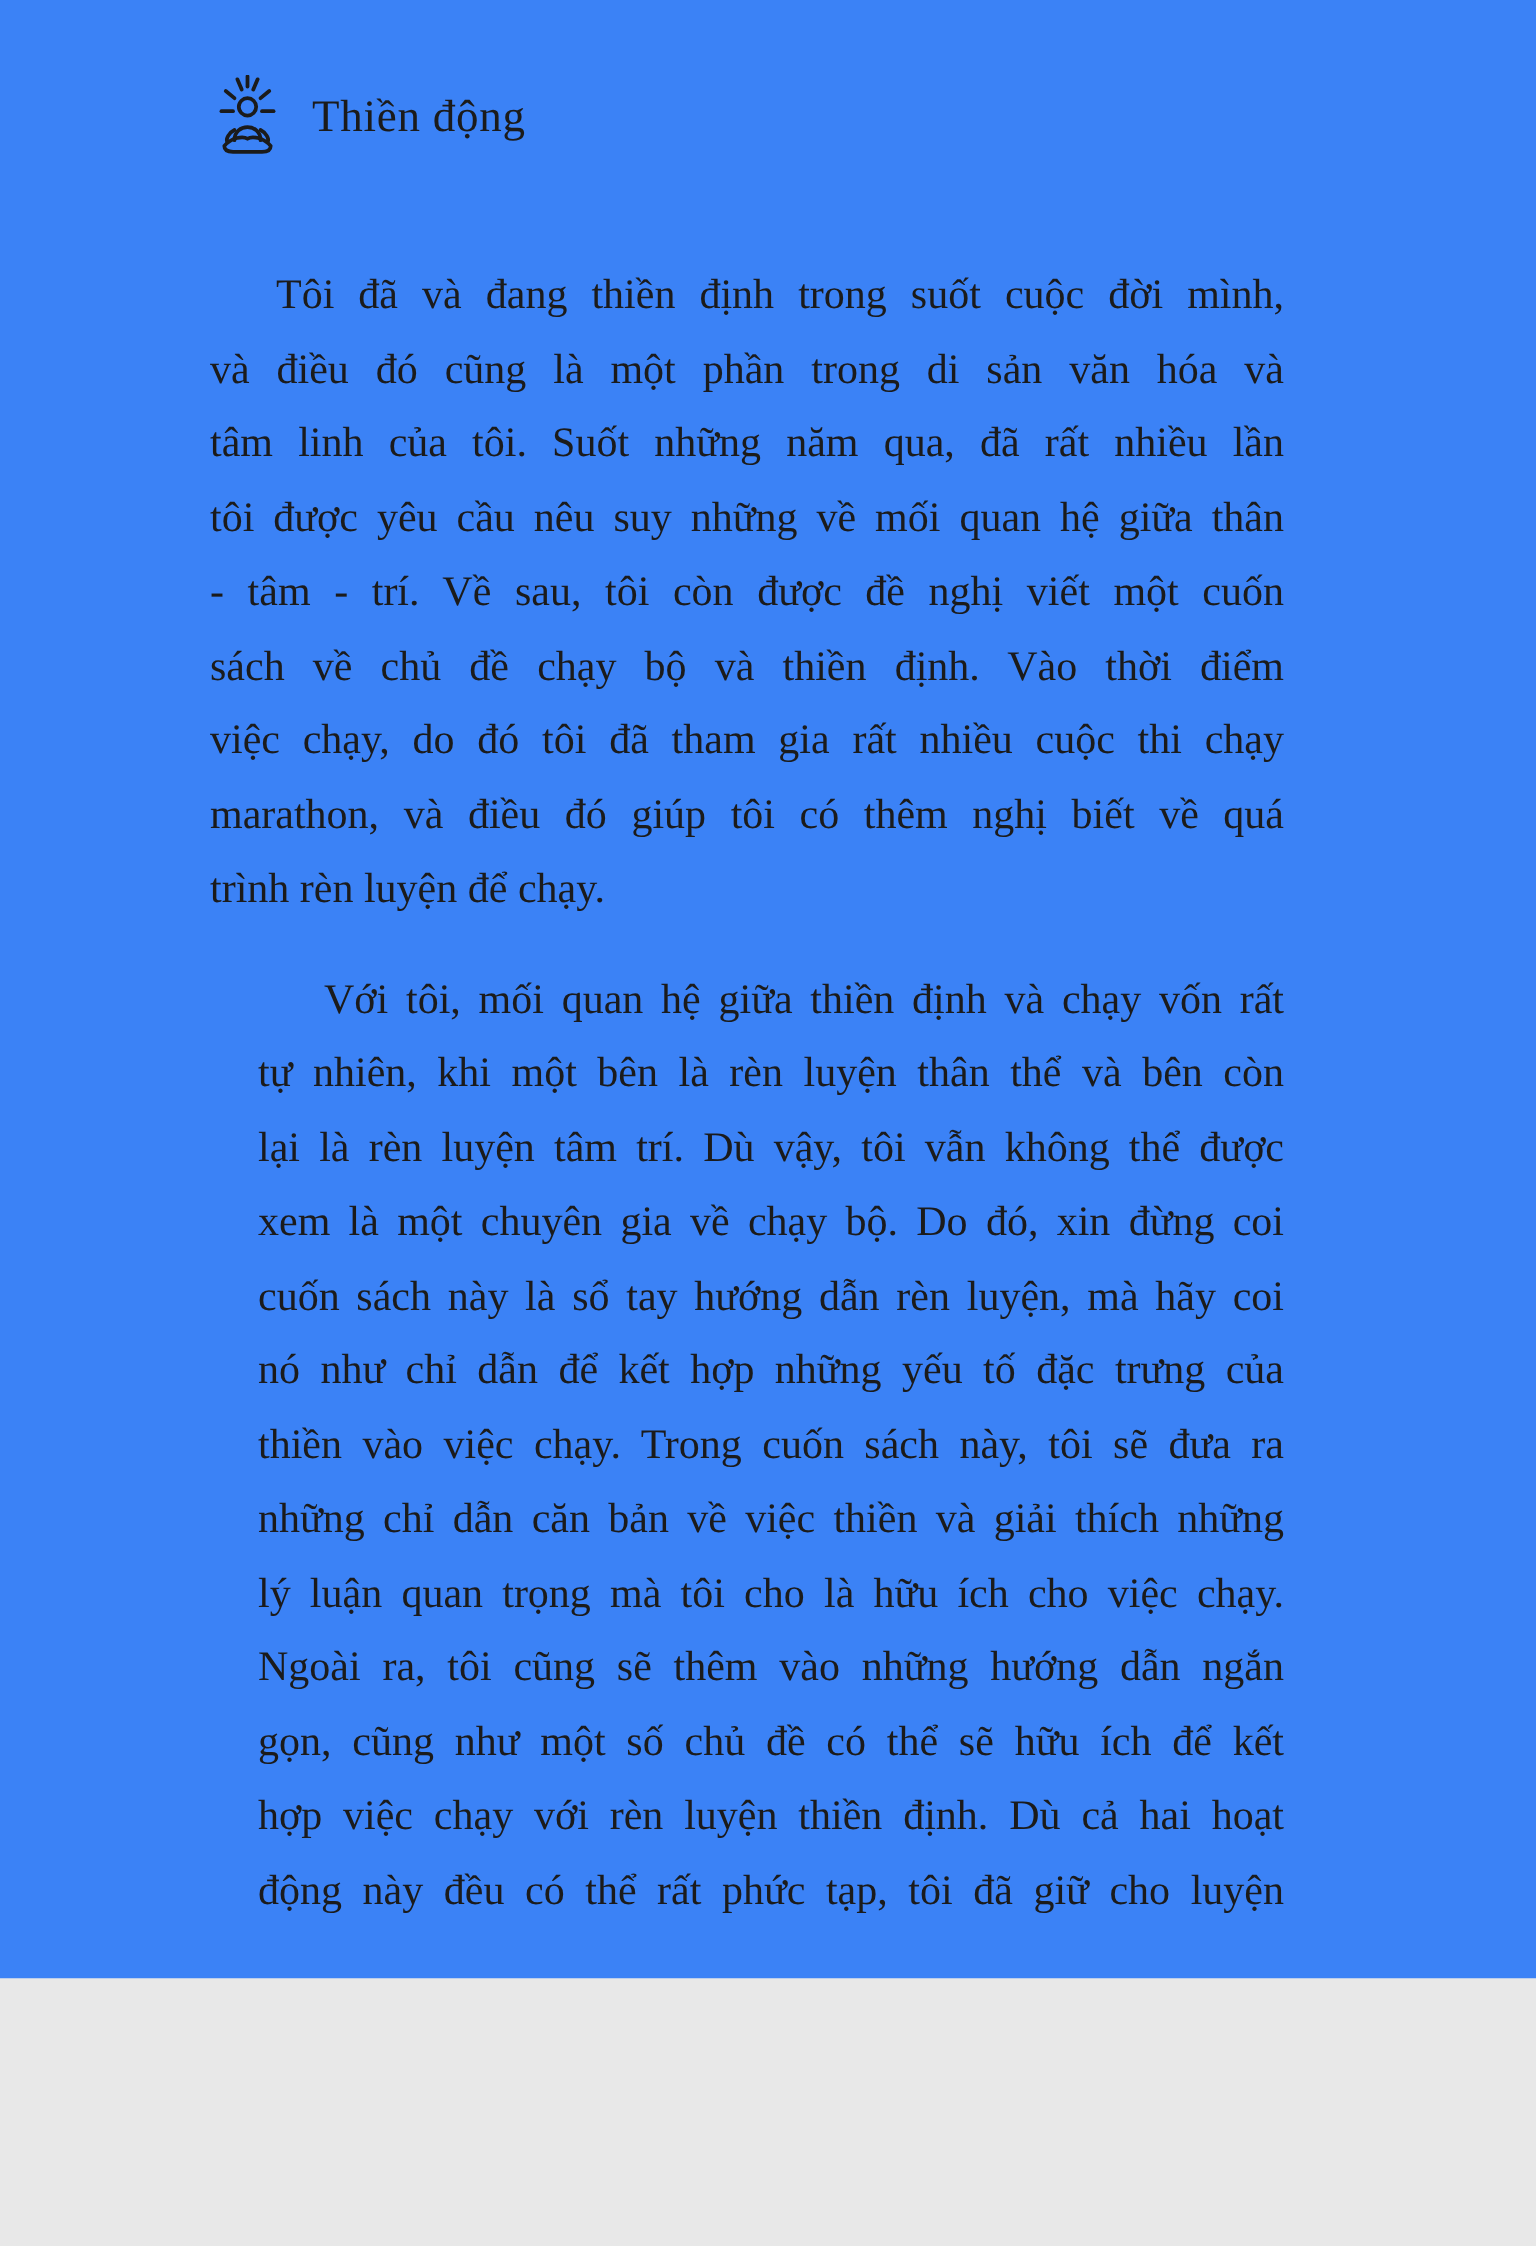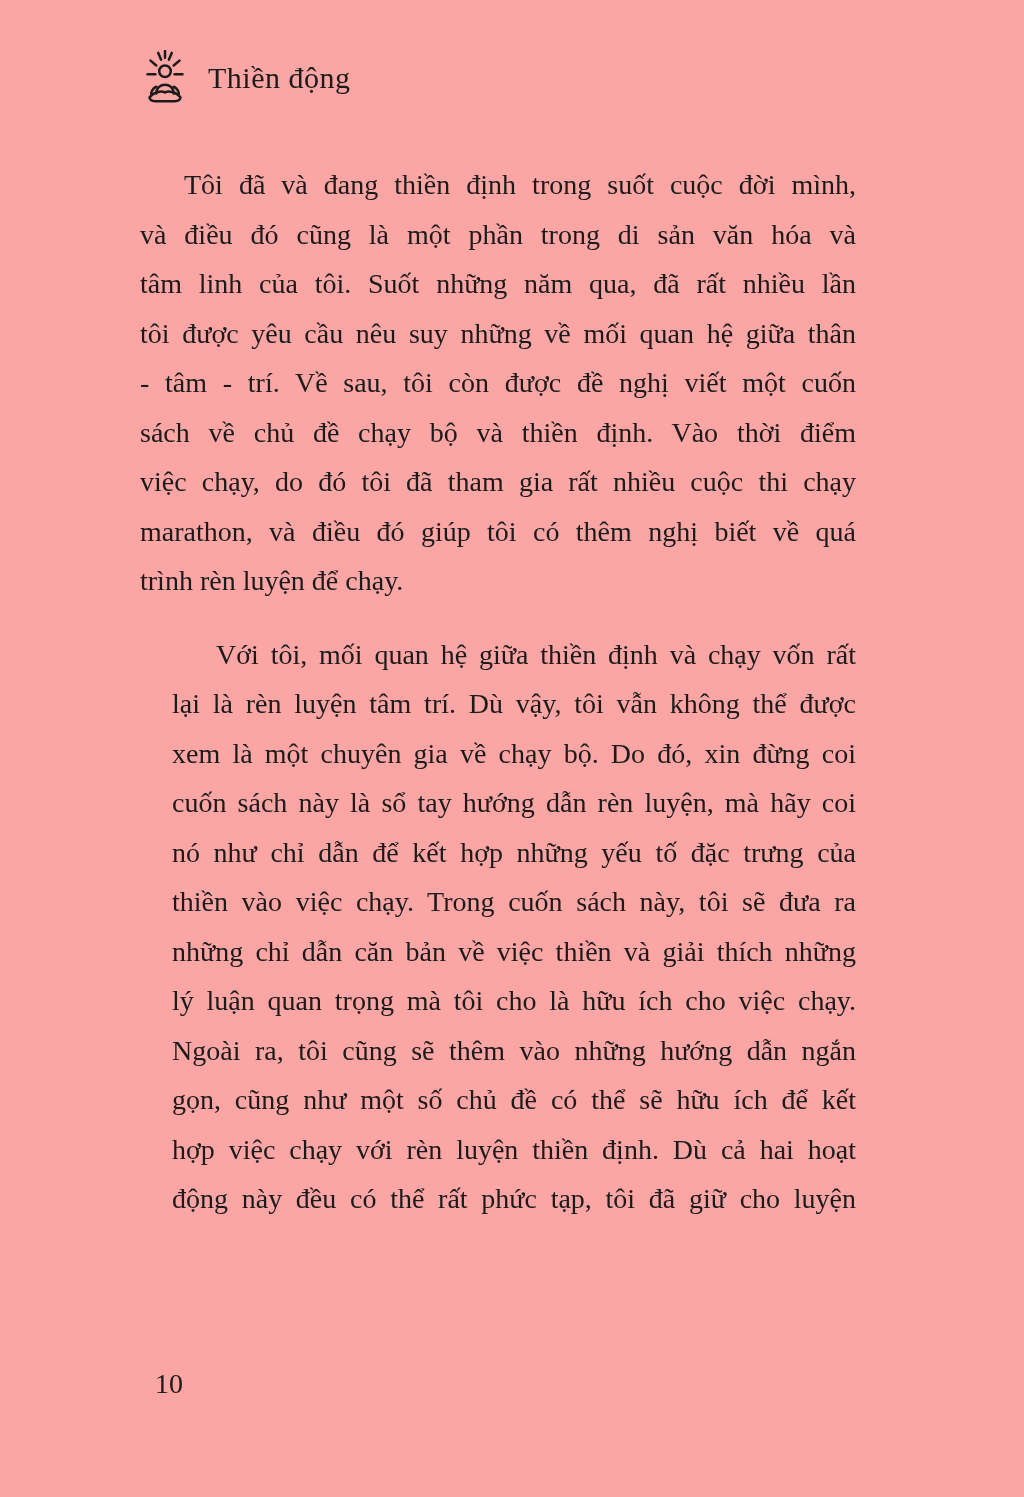--- a/index.html
+++ b/index.html
@@ -3,23 +3,23 @@
 <meta charset="utf-8">
 <style>
   html, body {
     margin: 0;
     padding: 0;
     background: #e8e8e8;
   }
   .page {
     position: relative;
     width: 1024px;
-    height: 1497px;
+    height: 1319px;
     margin: 0 auto;
-    background: #fca5a5;
+    background: #3b82f6;
     font-family: "Liberation Serif", "DejaVu Serif", serif;
     color: #1b1b1b;
     overflow: hidden;
   }
   .running-header {
     position: absolute;
     left: 136px;
     top: 50px;
     display: flex;
     align-items: center;
@@ -41,21 +41,21 @@
     stroke-linecap: round;
     stroke-linejoin: round;
   }
   .running-title {
     font-size: 30px;
     letter-spacing: 0.5px;
   }
   .body-text {
     position: absolute;
     left: 140px;
-    top: 160px;
+    top: 172px;
     width: 716px;
   }
   .para {
     margin: 0;
   }
   .para + .para {
     margin-top: 24px;
     margin-left: 32px;
   }
   .line {
@@ -116,20 +116,21 @@
       <span class="line">tâm linh của tôi. Suốt những năm qua, đã rất nhiều lần</span>
       <span class="line">tôi được yêu cầu nêu suy những về mối quan hệ giữa thân</span>
       <span class="line">- tâm - trí. Về sau, tôi còn được đề nghị viết một cuốn</span>
       <span class="line">sách về chủ đề chạy bộ và thiền định. Vào thời điểm</span>
       <span class="line">việc chạy, do đó tôi đã tham gia rất nhiều cuộc thi chạy</span>
       <span class="line">marathon, và điều đó giúp tôi có thêm nghị biết về quá</span>
       <span class="line endline">trình rèn luyện để chạy.</span>
     </p>
     <p class="para">
       <span class="line ind">Với tôi, mối quan hệ giữa thiền định và chạy vốn rất</span>
+      <span class="line">tự nhiên, khi một bên là rèn luyện thân thể và bên còn</span>
       <span class="line">lại là rèn luyện tâm trí. Dù vậy, tôi vẫn không thể được</span>
       <span class="line">xem là một chuyên gia về chạy bộ. Do đó, xin đừng coi</span>
       <span class="line">cuốn sách này là sổ tay hướng dẫn rèn luyện, mà hãy coi</span>
       <span class="line">nó như chỉ dẫn để kết hợp những yếu tố đặc trưng của</span>
       <span class="line">thiền vào việc chạy. Trong cuốn sách này, tôi sẽ đưa ra</span>
       <span class="line">những chỉ dẫn căn bản về việc thiền và giải thích những</span>
       <span class="line">lý luận quan trọng mà tôi cho là hữu ích cho việc chạy.</span>
       <span class="line">Ngoài ra, tôi cũng sẽ thêm vào những hướng dẫn ngắn</span>
       <span class="line">gọn, cũng như một số chủ đề có thể sẽ hữu ích để kết</span>
       <span class="line">hợp việc chạy với rèn luyện thiền định. Dù cả hai hoạt</span>

